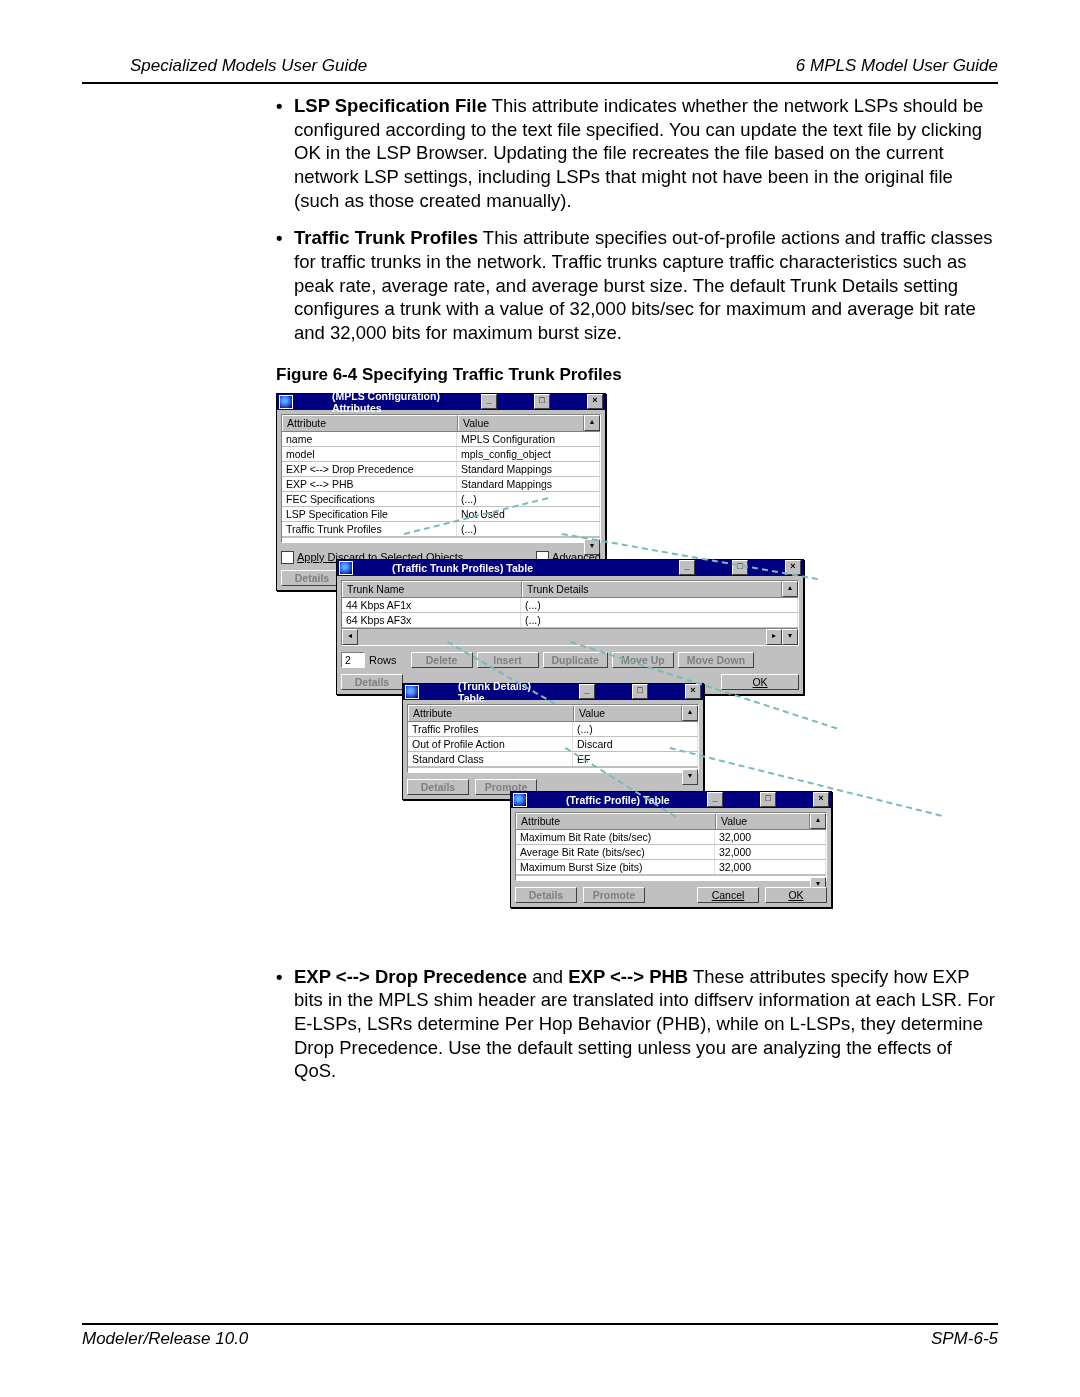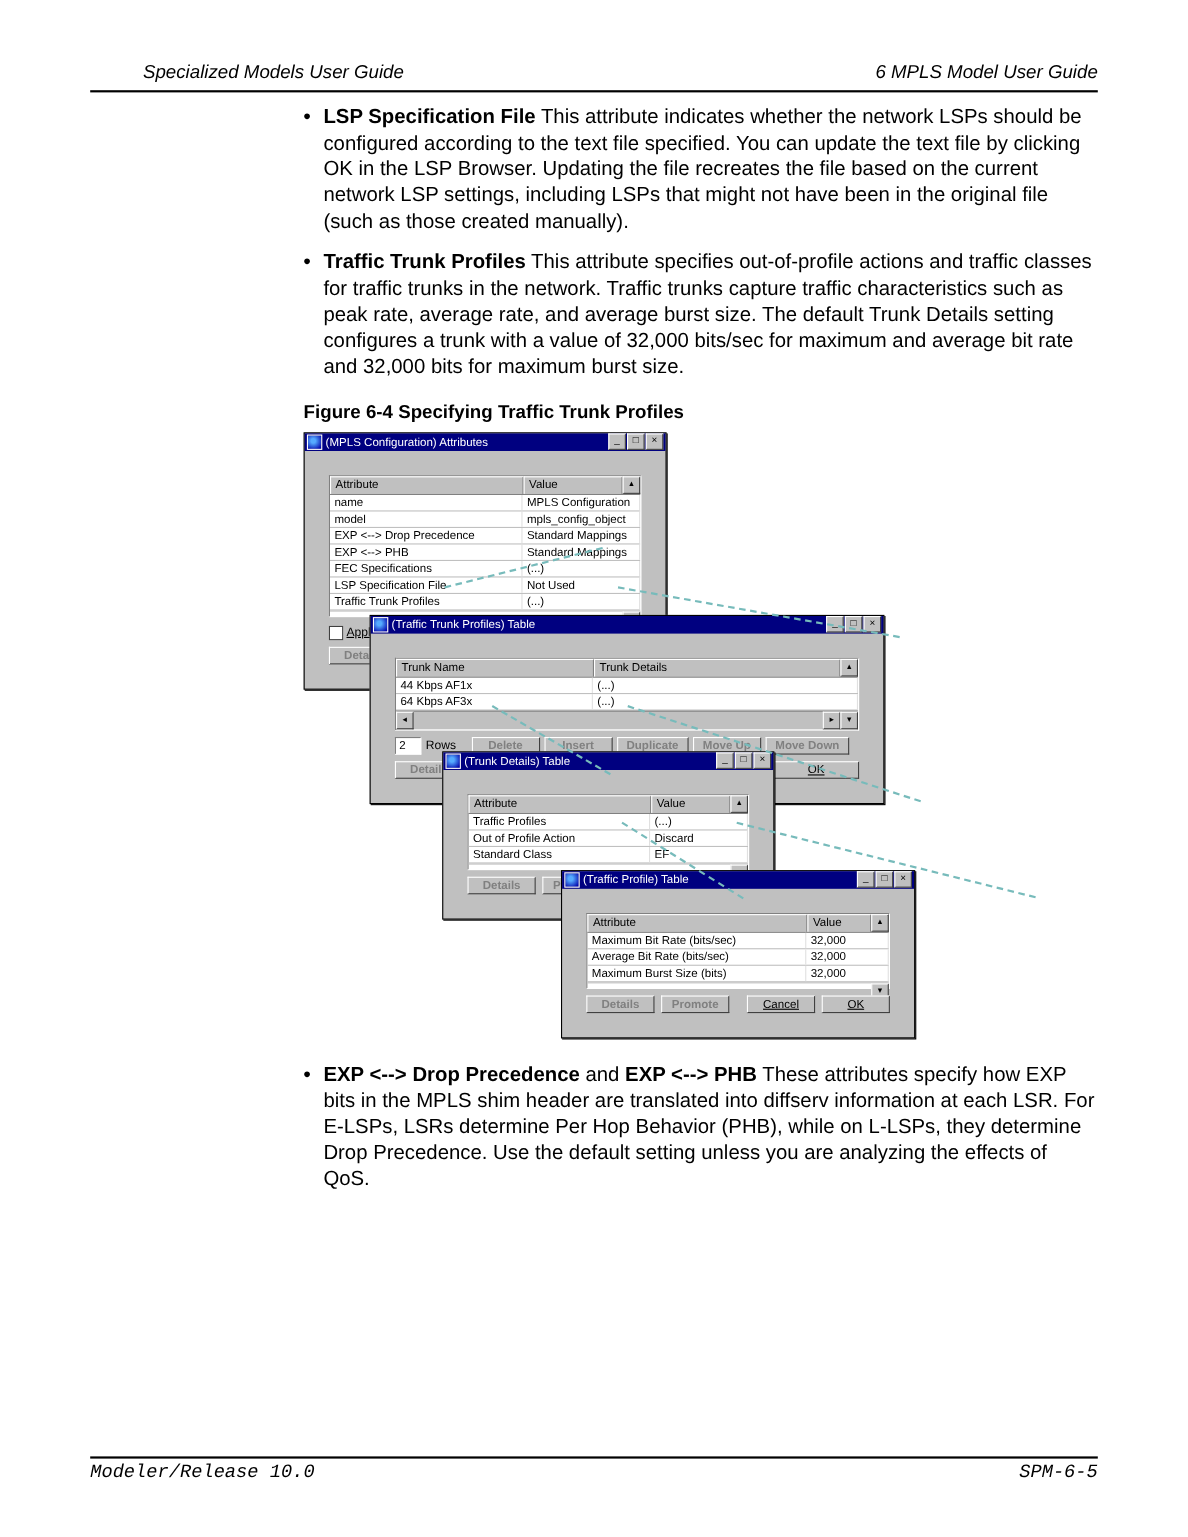--- a/index.html
+++ b/index.html
@@ -46,21 +46,21 @@
   }
   .bullet .txt { flex: 1; }
   .bold { font-weight: bold; }
   .fig-caption {
     font-weight: bold;
     font-size: 17px;
     margin: 20px 0 8px 194px;
   }
   .ftr {
     position: absolute;
-    left: 82px; right: 82px; bottom: 48px; font-family: Liberation Mono, monospace;
+    left: 82px; right: 82px; bottom: 48px;
   }
   .ftr-rule { border-top: 2px solid #000; margin-bottom: 4px; }
   .ftr-row {
     display: flex; justify-content: space-between;
     font-style: italic; font-size: 17px;
   }
 
   
   .stage {
     position: relative;
@@ -76,40 +76,41 @@
     border: 1px solid #000;
     box-shadow: 1px 1px 0 #000;
   }
   .titlebar {
     background: #000080;
     color: #fff;
     display: flex;
     align-items: center;
     height: 16px;
     padding: 0 2px;
-    font-weight: normal;
+    font-weight: bold;
     font-size: 10.5px;
+    gap: 36px;
   }
   .tb-icon {
     width: 12px; height: 12px;
     background: radial-gradient(circle at 40% 40%, #5af 20%, #00a 90%);
     border: 1px solid #fff;
     margin-right: 3px;
   }
   .tb-title { flex: 1; }
   .tb-btn {
     width: 14px; height: 13px;
     background:#c0c0c0;
     border:1px solid #fff;
     border-right-color:#404040; border-bottom-color:#404040;
     font-size:9px; line-height:11px; text-align:center;
     color:#000; margin-left:1px;
     font-family: Arial;
   }
-  .client { padding: 22px; }
+  .client { padding: 4px; }
   .grid {
     background:#fff;
     border:1px solid #808080;
     border-right-color:#fff; border-bottom-color:#fff;
   }
   .gridhead {
     display:flex;
     background:#c0c0c0;
     border-bottom:1px solid #808080;
     font-size:10.5px;

